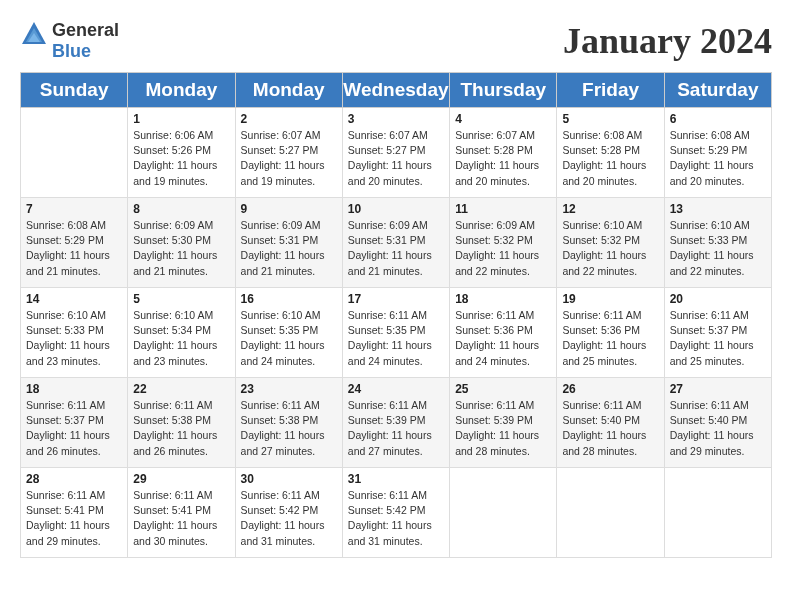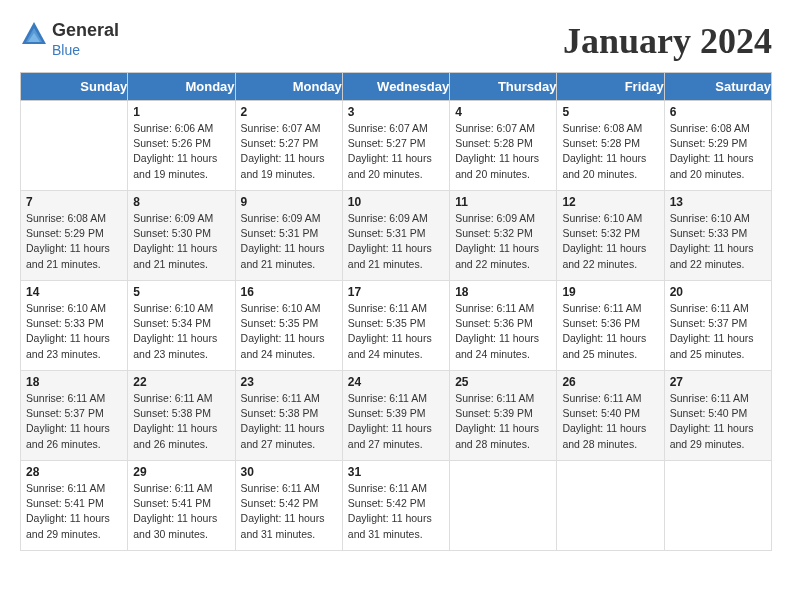--- a/index.html
+++ b/index.html
@@ -39,22 +39,22 @@
     }
     .calendar-table {
       width: 100%;
       border-collapse: collapse;
       font-size: 11px;
     }
     .calendar-table th {
       background-color: #3a7abf;
       color: #fff;
       padding: 6px 0;
-      text-align: right;
-      font-size: 13px;
+      text-align: center;
+      font-size: 19px;
       font-weight: bold;
       border: 1px solid #ccc;
     }
     .calendar-table td {
       vertical-align: top;
       padding: 4px 5px;
       border: 1px solid #ddd;
       min-height: 80px;
       height: 90px;
       width: calc(100% / 7);
@@ -84,21 +84,21 @@
 <div class="header-section">
   <div class="logo">
     <svg class="logo-icon" viewBox="0 0 28 28" xmlns="http://www.w3.org/2000/svg">
       <polygon points="14,2 26,24 2,24" fill="#3a7abf"></polygon>
       <polygon points="14,8 22,22 6,22" fill="#5a9ad4"></polygon>
       <polygon points="14,13 20,22 8,22" fill="#7ab5e8"></polygon>
     </svg>
     <div>
       <div>
         <span style="font-size:18px;font-weight:bold;color:#333;">General</span><br>
-        <span style="font-size:14px;font-weight:normal;color:#3a7abf;">Blue</span>
+        <span style="font-size:18px;font-weight:bold;color:#3a7abf;">Blue</span>
       </div>
     </div>
   </div>
   <div class="title-section">
     <div class="month-title">January 2024</div>
   </div>
 </div>
 
 <table class="calendar-table">
   <thead>

